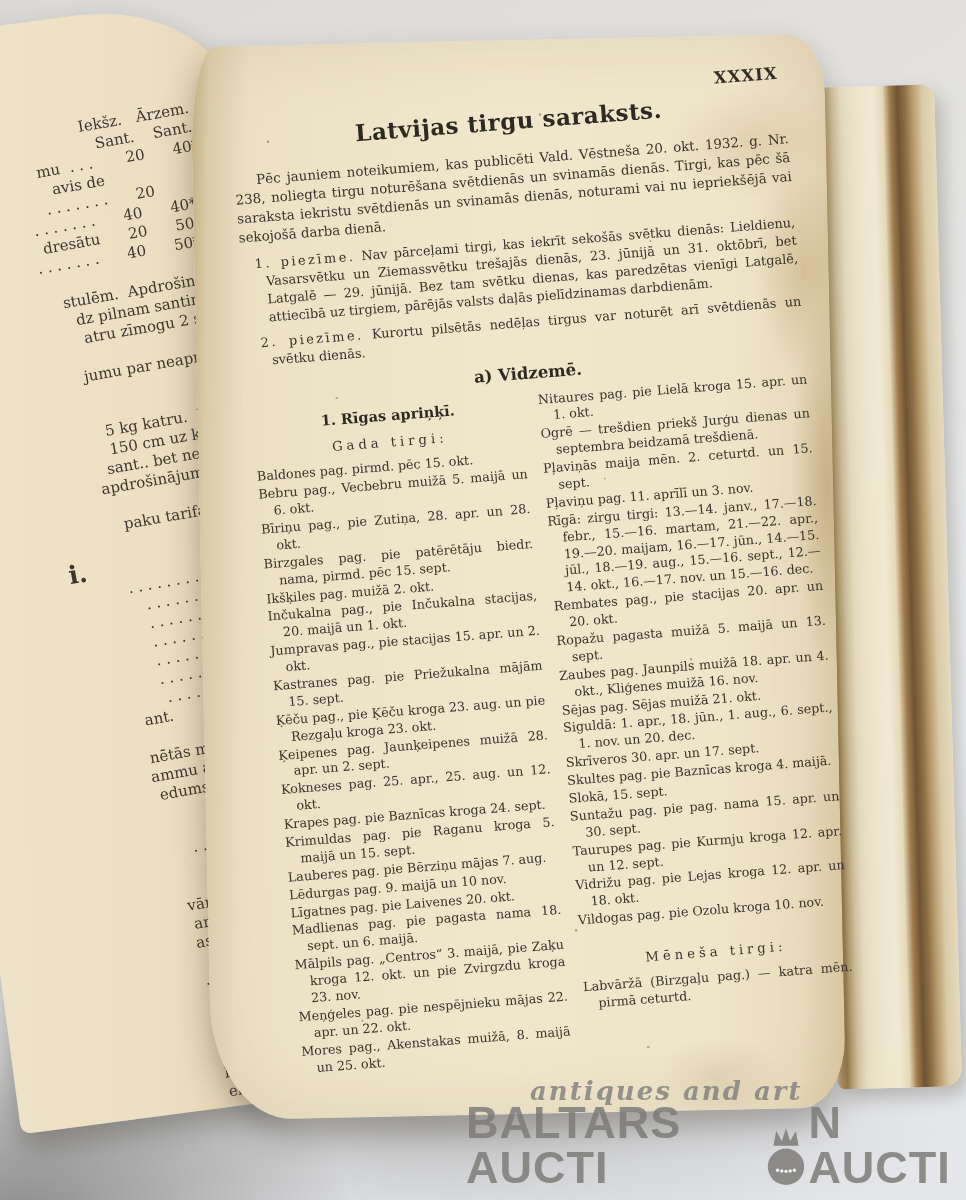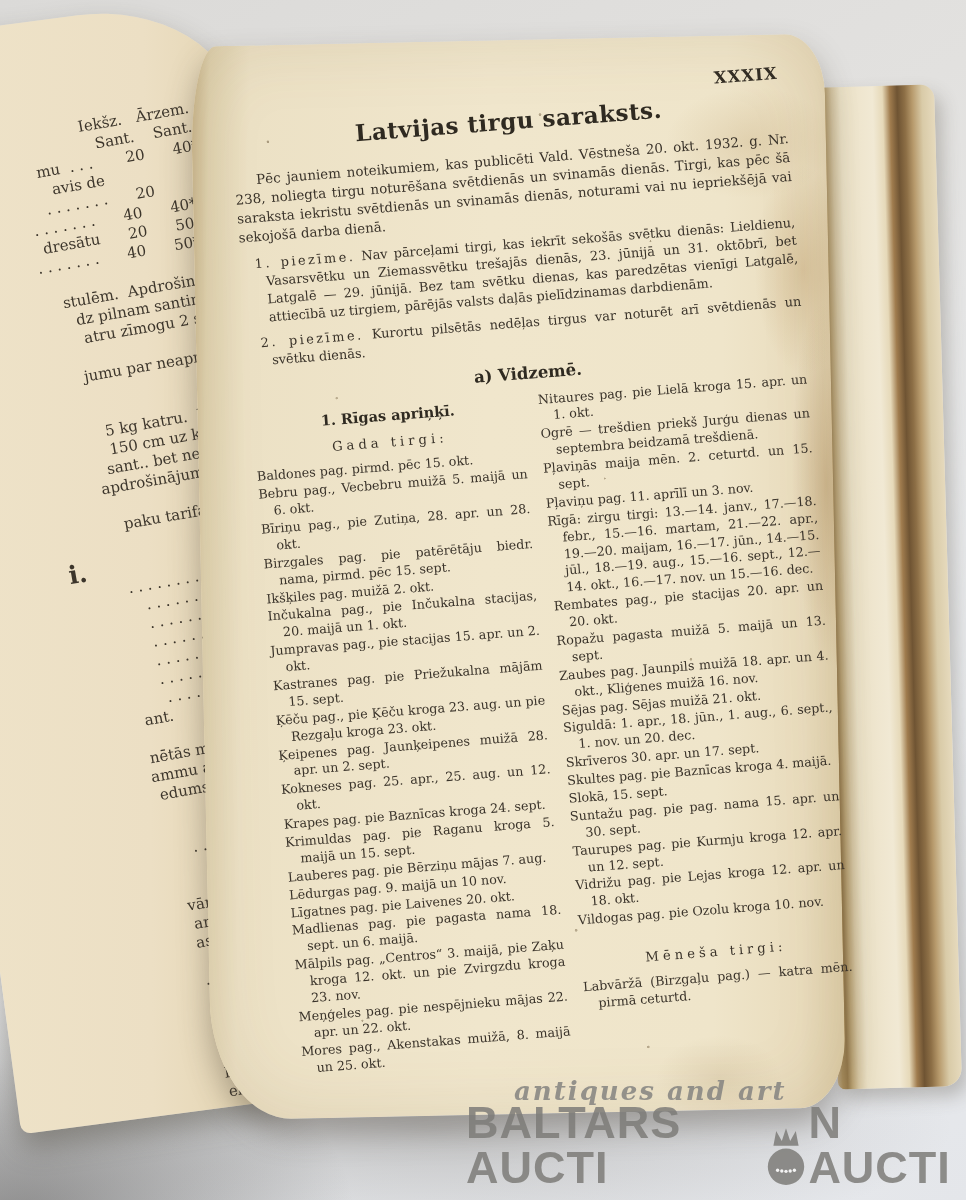--- a/index.html
+++ b/index.html
@@ -70,21 +70,21 @@
   .section{text-align:center;font-size:16.5px;font-weight:bold;margin:13px 0 10px;color:#2f2a21;}
   .columns{display:flex;gap:16px;}
   .col{width:270px;font-size:12.7px;line-height:1.33;}
   .subsection{text-align:center;font-size:14.5px;font-weight:bold;margin:2px 0 9px;color:#2f2a21;}
   .list-head{text-align:center;letter-spacing:4px;font-size:13.2px;margin:0 0 8px;}
   .month-head{margin:24px 0 8px;}
   .entry{margin:0 0 1px;padding-left:14px;text-indent:-14px;text-align:justify;}
   
   .watermark{position:absolute;left:466px;top:1076px;width:494px;pointer-events:none;}
   .wm-script{font-style:italic;font-weight:600;font-size:26px;letter-spacing:2px;
-    color:rgba(134,133,130,0.88);margin:0 0 -6px 48px;font-family:"DejaVu Serif",serif;}
+    color:rgba(134,133,130,0.88);margin:0 0 -6px 64px;font-family:"DejaVu Serif",serif;}
   .wm-brand{display:flex;align-items:flex-end;font-family:"Liberation Sans",sans-serif;
     font-weight:bold;font-size:45px;line-height:1;letter-spacing:1px;
     color:rgba(124,123,120,0.85);}
   .crown-o{width:52px;height:76px;margin:0 1px -5px;color:rgba(124,123,120,0.85);}
 </style>
 </head>
 <body>
 
 <div class="scene">
   <div class="floor-shadow"></div>

